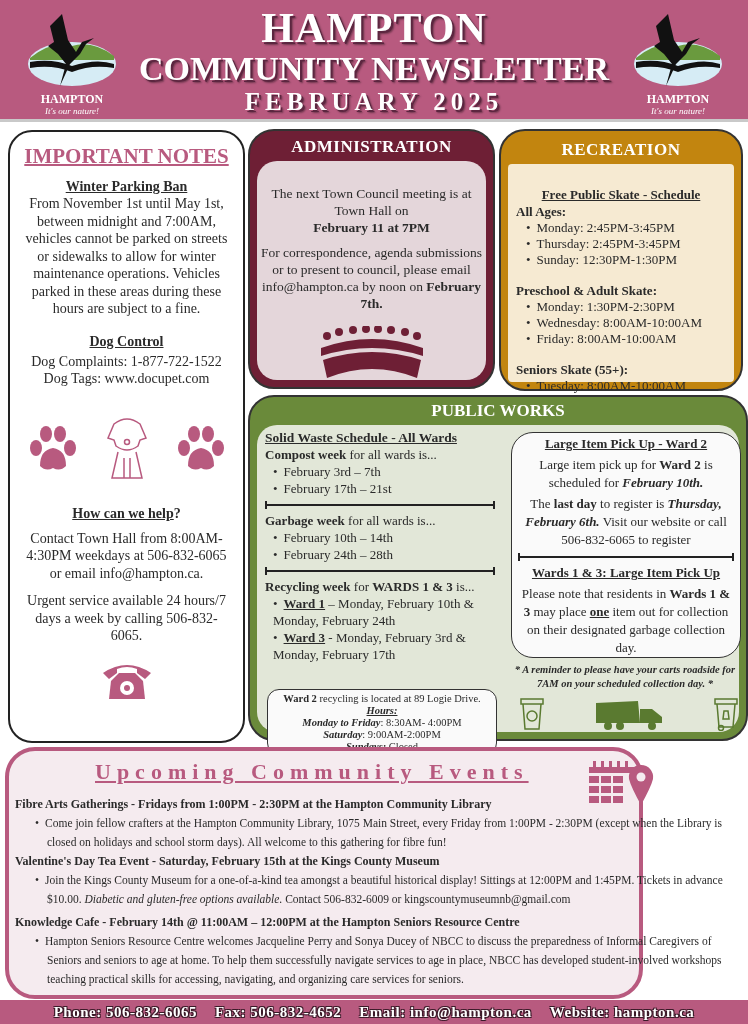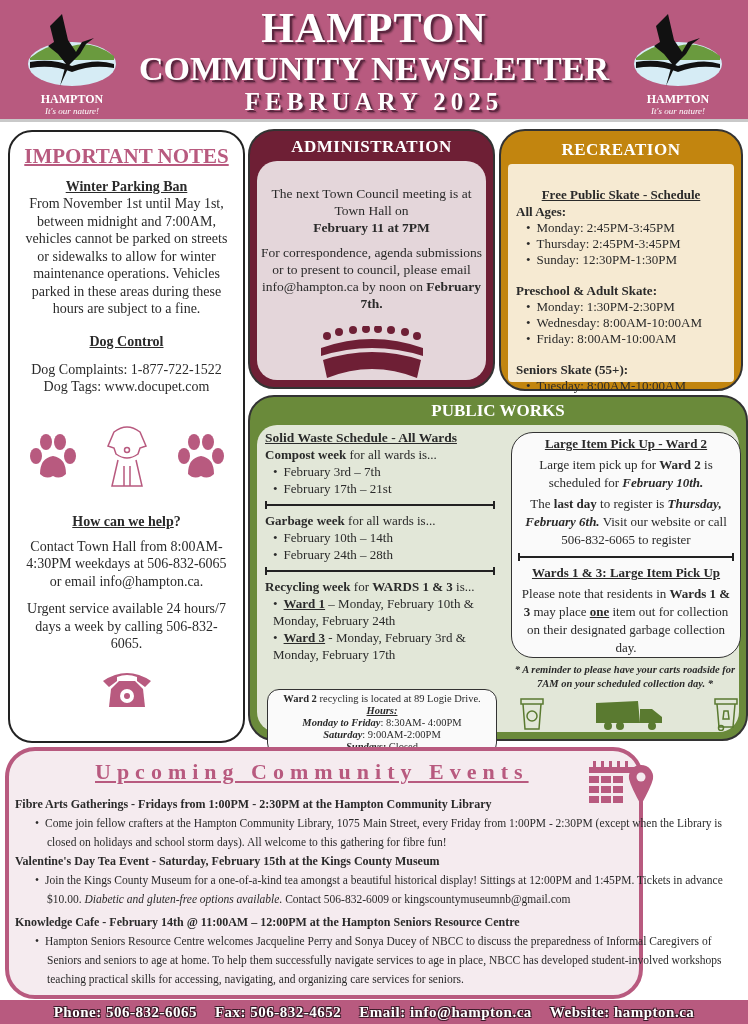--- a/index.html
+++ b/index.html
@@ -93,21 +93,21 @@
     <div class="logo-text logo-name">HAMPTON</div>
     <div class="logo-text logo-tag">It's our nature!</div>
   </div>
 </div>
 
 <div class="box notes">
   <h2>IMPORTANT NOTES</h2>
   <h3>Winter Parking Ban</h3>
   <p>From November 1st until May 1st, between midnight and 7:00AM, vehicles cannot be parked on streets or sidewalks to allow for winter maintenance operations. Vehicles parked in these areas during these hours are subject to a fine.</p>
   <h3 style="margin-top:16px">Dog Control</h3>
-  <p style="margin-top:11px">Dog Complaints: 1-877-722-1522</p>
+  <p style="margin-top:3px">Dog Complaints: 1-877-722-1522</p>
   <p>Dog Tags: www.docupet.com</p>
   <div class="pawrow">
     <svg width="54" height="54" viewBox="0 0 54 54">
       <g fill="#b85a7f">
           <ellipse cx="10" cy="26" rx="6" ry="8"></ellipse>
           <ellipse cx="20" cy="12" rx="6" ry="8"></ellipse>
           <ellipse cx="34" cy="12" rx="6" ry="8"></ellipse>
           <ellipse cx="44" cy="26" rx="6" ry="8"></ellipse>
           <path d="M14 44 Q14 28 27 26 Q40 28 40 44 Q34 50 27 46 Q20 50 14 44Z"></path>
         </g>

